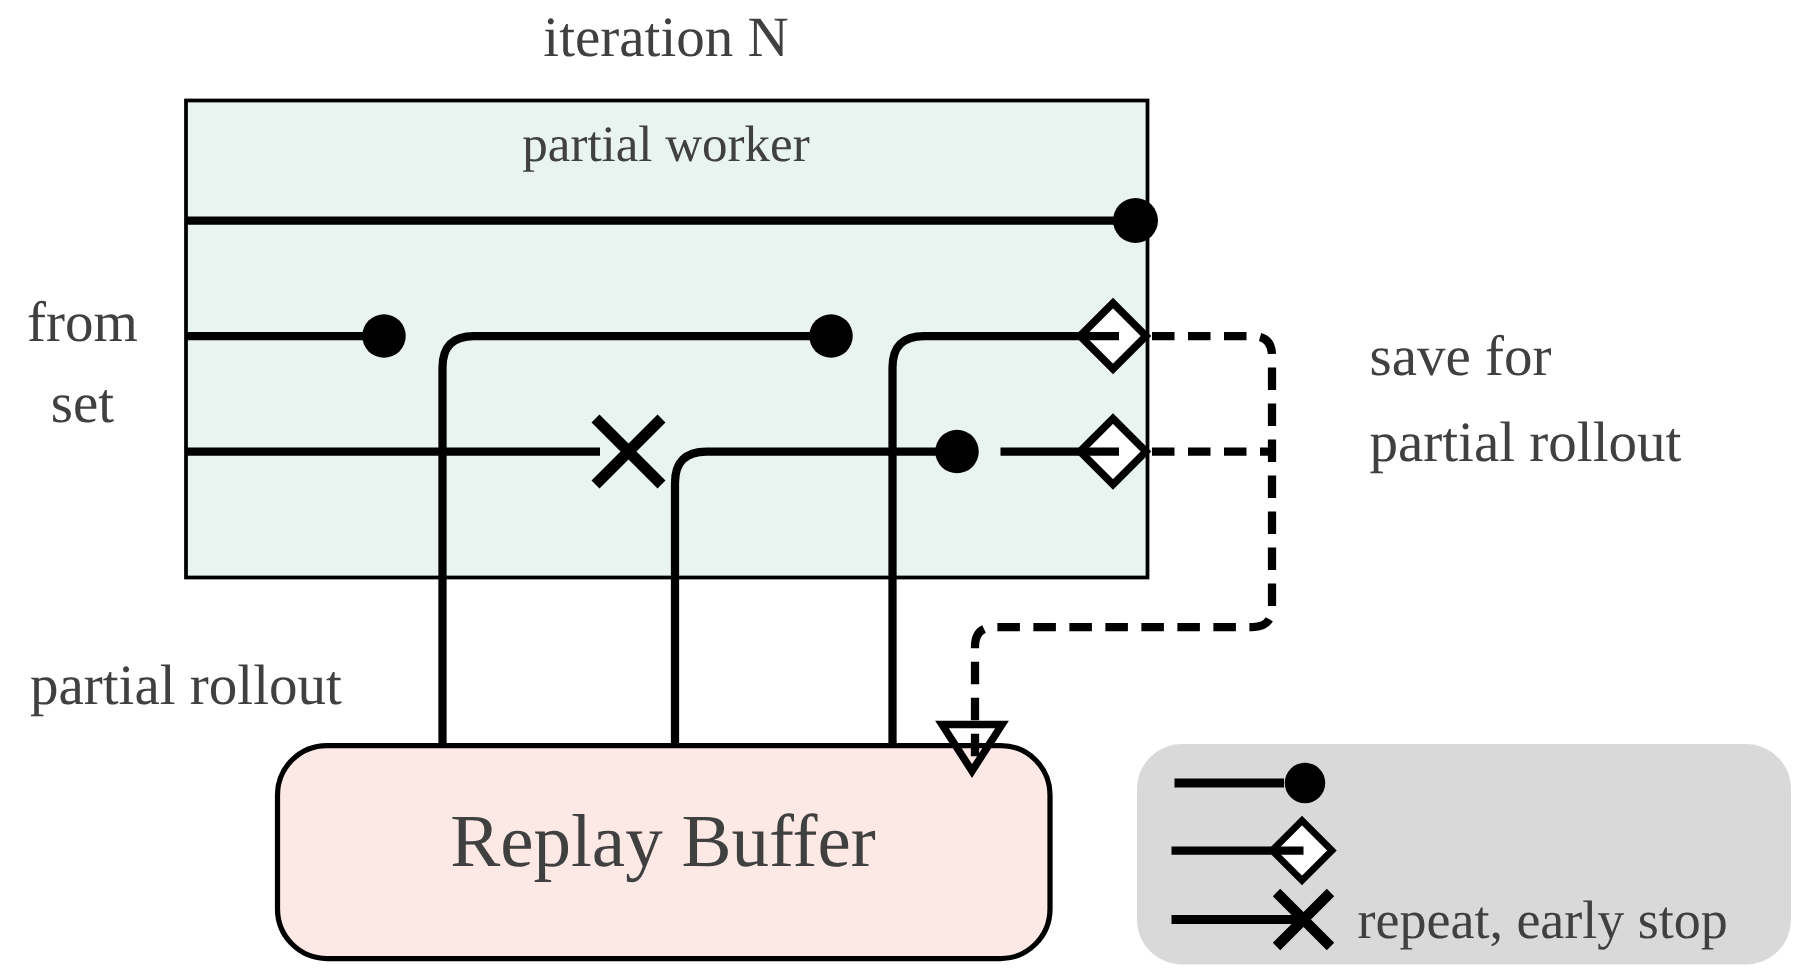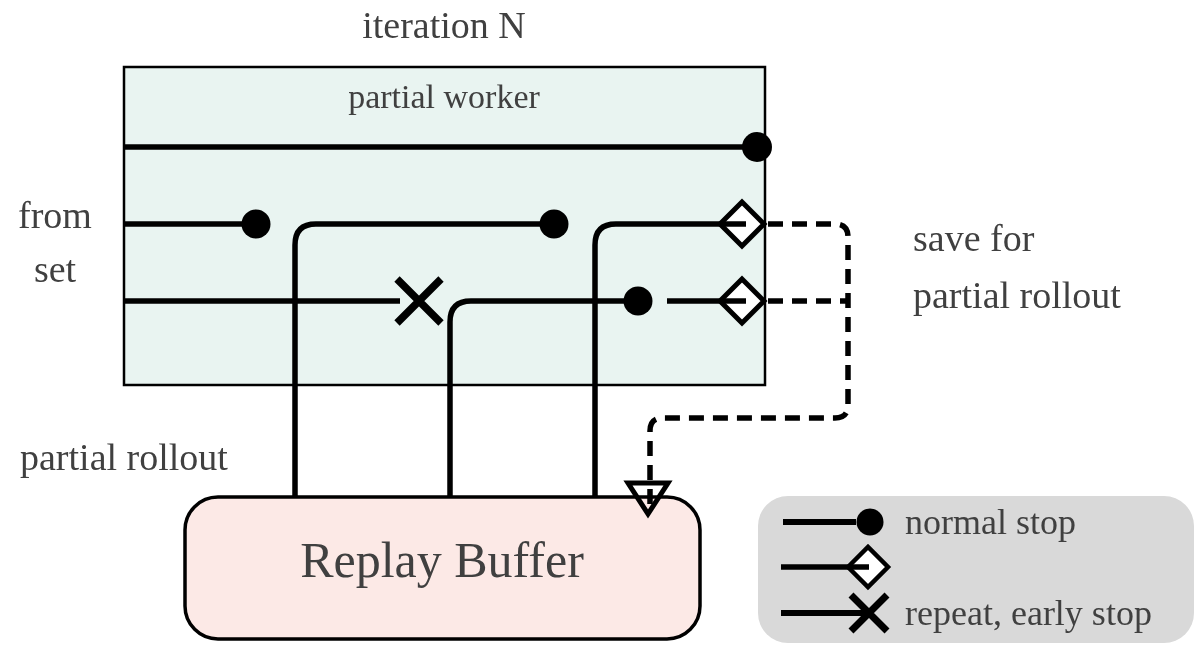--- a/index.html
+++ b/index.html
@@ -76,16 +76,15 @@
 
   <div class="t vc fs38 multiline save-block" style="left:913px;top:267px;">
     <span>save for</span>
     <span>partial rollout</span>
   </div>
 
   <div class="t vc fs38" style="left:20px;top:457px;">partial rollout</div>
 
   <div class="t cc fs50" style="left:442px;top:560px;text-align:center;">Replay Buffer</div>
 
-  <div class="t vc fs36" style="left:905px;top:522px;">normal stop</div>
   <div class="t vc fs36" style="left:905px;top:613px;">repeat, early stop</div>
 
 </div>
 
 </body></html>

